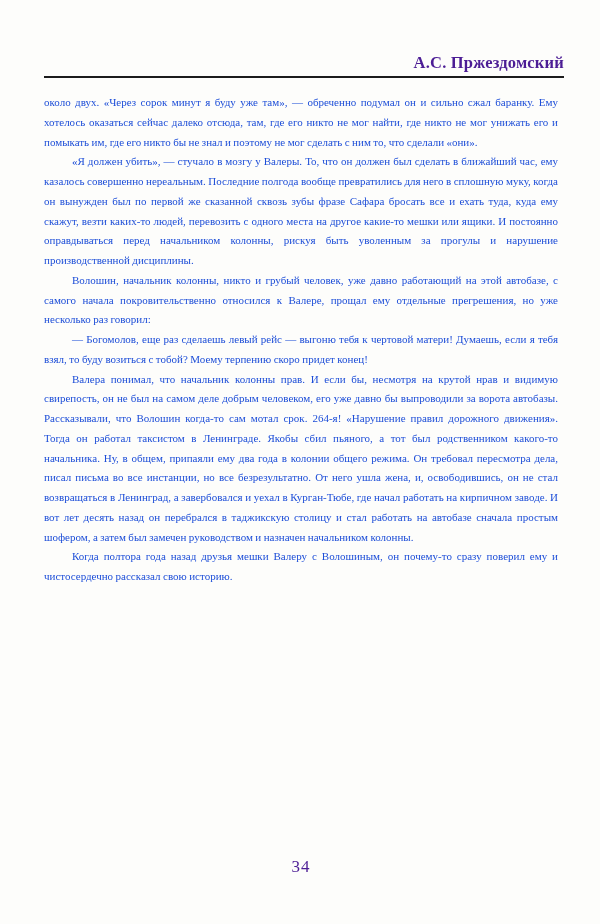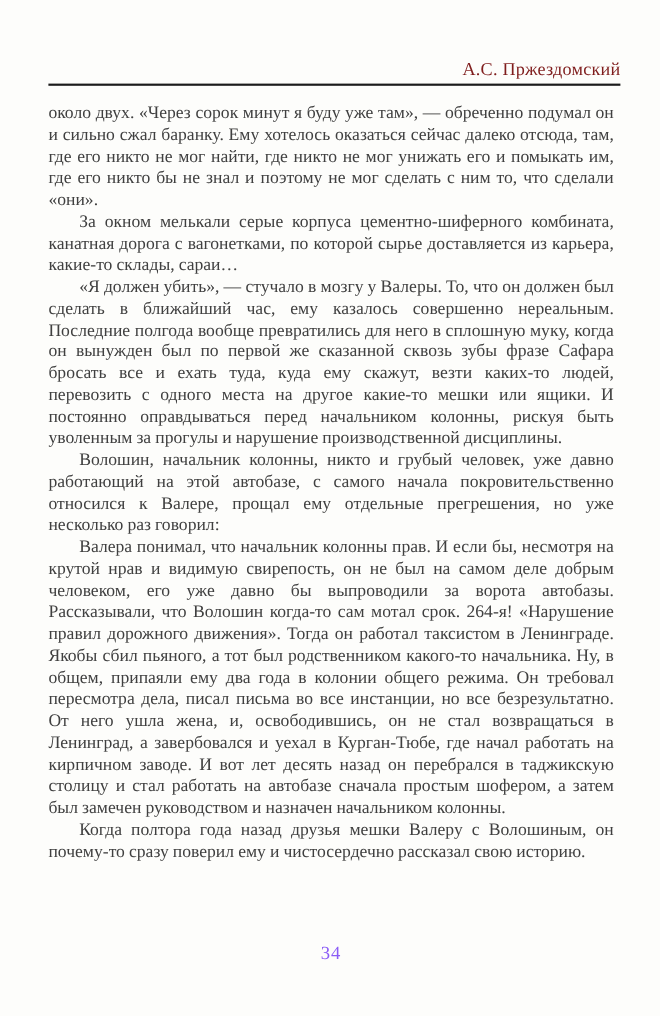--- a/index.html
+++ b/index.html
@@ -29,41 +29,42 @@
     left: 44px;
     width: 520px;
   }
 
   .running-head {
     padding-top: 53px;
     text-align: right;
     font-size: 16.5px;
     line-height: 20px;
     letter-spacing: 0.2px;
-    color: #7f1d1d;
+    color: #4c1d95;
+    font-weight: bold;
   }
 
   .header-rule {
     margin-top: 3px;
     height: 2px;
     background: #1c1c1c;
   }
 
   .page-body {
     position: absolute;
     top: 93px;
     left: 44px;
     width: 514px;
-    font-size: 16px;
+    font-size: 11px;
     line-height: 19.75px;
     text-align: justify;
     hyphens: auto;
     -webkit-hyphens: auto;
     word-spacing: -0.3px;
-    color: #404040;
+    color: #1d4ed8;
   }
 
   .para {
     text-indent: 28px;
   }
 
   .para.continuation {
     text-indent: 0;
   }
 
@@ -71,38 +72,38 @@
     position: absolute;
     top: 857px;
     left: 44px;
     width: 514px;
     text-align: center;
   }
 
   .page-number {
     font-size: 17px;
     letter-spacing: 1px;
-    color: #8b5cf6;
+    color: #4c1d95;
   }
 </style>
 </head>
 <body>
 
 <div class="page">
 
   <header class="page-header">
     <div class="running-head">А.С. Пржездомский</div>
     <div class="header-rule"></div>
   </header>
 
   <main class="page-body" lang="ru">
     <p class="para continuation">около двух. «Через сорок минут я буду уже там», — обреченно подумал он и сильно сжал баранку. Ему хотелось оказаться сейчас далеко отсюда, там, где его никто не мог найти, где никто не мог унижать его и помыкать им, где его никто бы не знал и поэтому не мог сделать с ним то, что сделали «они».</p>
-    <p class="para">За окном мелькали серые корпуса цементно-шиферного комбината, канатная дорога с вагонетками, по которой сырье доставляется из карьера, какие-то склады, сараи…</p>
     <p class="para">«Я должен убить», — стучало в мозгу у Валеры. То, что он должен был сделать в ближайший час, ему казалось совершенно нереальным. Последние полгода вообще превратились для него в сплошную муку, когда он вынужден был по первой же сказанной сквозь зубы фразе Сафара бросать все и ехать туда, куда ему скажут, везти каких-то людей, перевозить с одного места на другое какие-то мешки или ящики. И постоянно оправдываться перед начальником колонны, рискуя быть уволенным за прогулы и нарушение производственной дисциплины.</p>
     <p class="para">Волошин, начальник колонны, никто и грубый человек, уже давно работающий на этой автобазе, с самого начала покровительственно относился к Валере, прощал ему отдельные прегрешения, но уже несколько раз говорил:</p>
+    <p class="para">— Богомолов, еще раз сделаешь левый рейс — выгоню тебя к чертовой матери! Думаешь, если я тебя взял, то буду возиться с тобой? Моему терпению скоро придет конец!</p>
     <p class="para">Валера понимал, что начальник колонны прав. И если бы, несмотря на крутой нрав и видимую свирепость, он не был на самом деле добрым человеком, его уже давно бы выпроводили за ворота автобазы. Рассказывали, что Волошин когда-то сам мотал срок. 264-я! «Нарушение правил дорожного движения». Тогда он работал таксистом в Ленинграде. Якобы сбил пьяного, а тот был родственником какого-то начальника. Ну, в общем, припаяли ему два года в колонии общего режима. Он требовал пересмотра дела, писал письма во все инстанции, но все безрезультатно. От него ушла жена, и, освободившись, он не стал возвращаться в Ленинград, а завербовался и уехал в Курган-Тюбе, где начал работать на кирпичном заводе. И вот лет десять назад он перебрался в таджикскую столицу и стал работать на автобазе сначала простым шофером, а затем был замечен руководством и назначен начальником колонны.</p>
     <p class="para">Когда полтора года назад друзья мешки Валеру с Волошиным, он почему-то сразу поверил ему и чистосердечно рассказал свою историю.</p>
   </main>
 
   <footer class="page-footer">
     <span class="page-number">34</span>
   </footer>
 
 </div>
 

